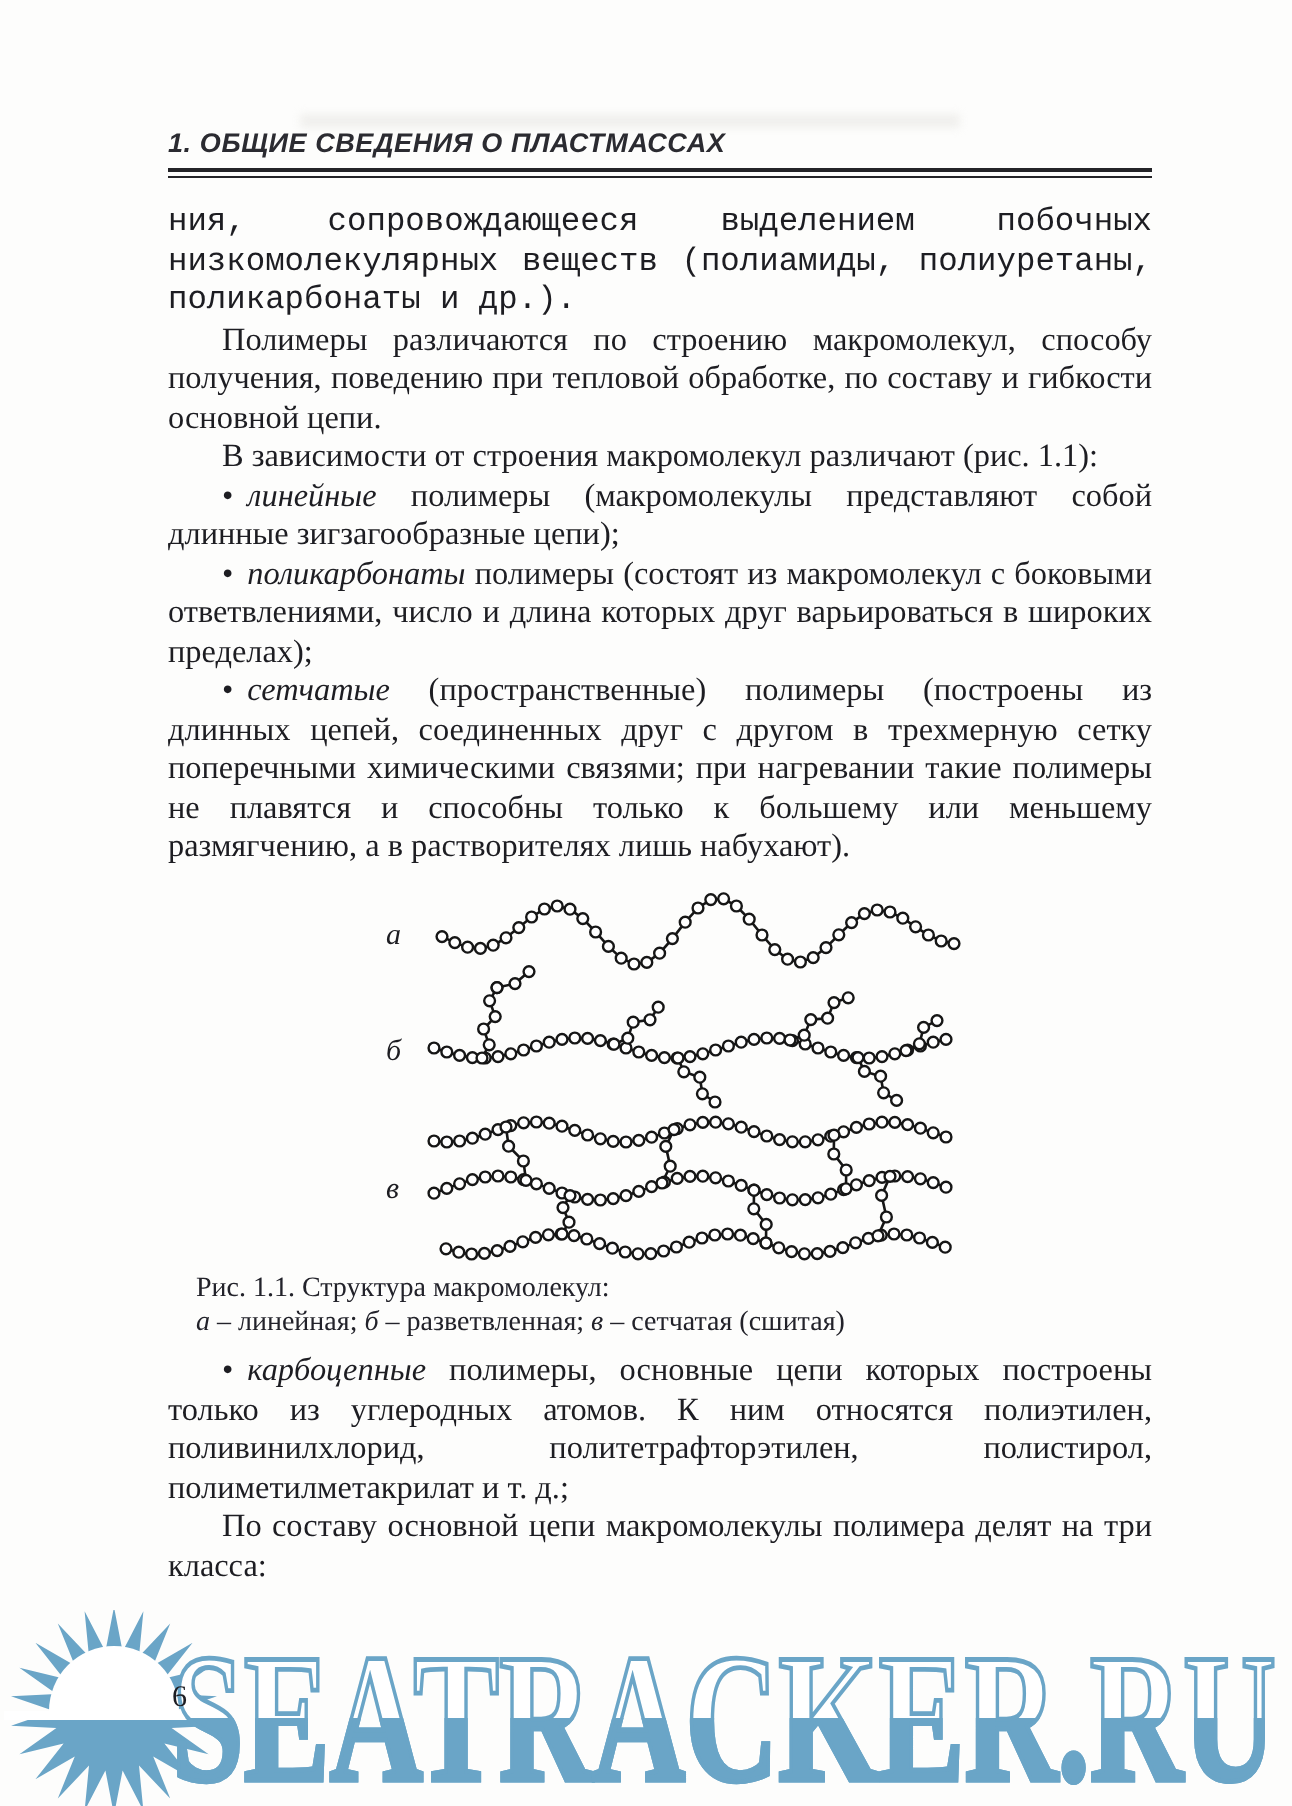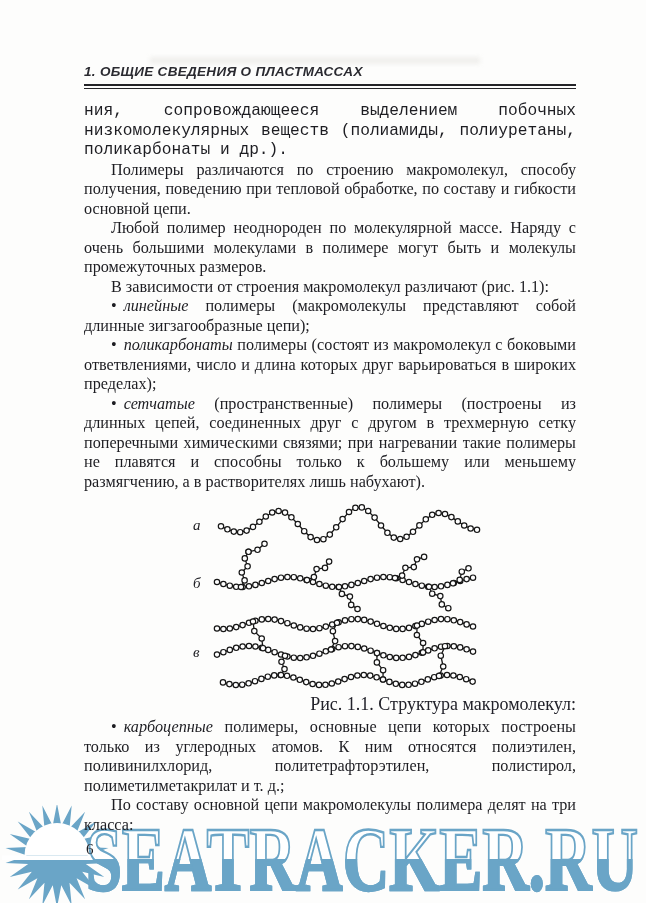--- a/index.html
+++ b/index.html
@@ -20,42 +20,41 @@
   main{
     position:absolute;left:84px;top:102px;width:492px;z-index:2;
     font-size:16.2px;line-height:19.5px;text-align:justify;
     hyphens:auto;-webkit-hyphens:auto;
   }
   main p{margin:0;text-indent:27px;}
   main p.noindent{text-indent:0;font-family:Liberation Mono, monospace;}
   .bullet{margin-right:7px;}
   figure{margin:2px 0 6px 14px;text-align:center;}
   #mol{display:inline-block;}
-  figcaption{font-size:18px;line-height:16.5px;text-align:right;text-indent:0;color:#22222a;}
+  figcaption{font-size:14px;line-height:16.5px;text-align:left;text-indent:0;color:#22222a;}
   .flabel{font-style:italic;font-size:15px;font-family:"Liberation Serif",serif;fill:#1d1d22;}
   .pagenum{position:absolute;left:86px;top:841px;font-size:15px;z-index:3;}
   .wm{position:absolute;left:0;top:805px;width:646px;height:98px;z-index:1;}
   .wmtext{font-family:"Liberation Serif",serif;font-weight:bold;font-size:92px;}
 </style>
 </head>
 <body>
 
 <div class="page">
 
   <div class="smudge"></div>
 
   <header>
     <div class="running-head">1. ОБЩИЕ СВЕДЕНИЯ О ПЛАСТМАССАХ</div>
     <div class="rule"></div>
   </header>
 
   <main>
     <p class="noindent">ния, сопровождающееся выделением побочных низкомолекулярных веществ (полиамиды, полиуретаны, поликарбонаты и др.).</p>
     <p>Полимеры различаются по строению макромолекул, способу получения, поведению при тепловой обработке, по составу и гибкости основной цепи.</p>
-    <p>Любой полимер неоднороден по молекулярной массе. Наряду с очень большими молекулами в полимере могут быть и молекулы промежуточных размеров.</p>
     <p>В зависимости от строения макромолекул различают (рис. 1.1):</p>
 
     <p><span class="bullet">•</span><i>линейные</i><span> полимеры (макромолекулы представляют собой длинные зигзагообразные цепи);</span></p>
     <p><span class="bullet">•</span><i>поликарбонаты</i><span> полимеры (состоят из макромолекул с боковыми ответвлениями, число и длина которых друг варьироваться в широких пределах);</span></p>
     <p><span class="bullet">•</span><i>сетчатые</i><span> (пространственные) полимеры (построены из длинных цепей, соединенных друг с другом в трехмерную сетку поперечными химическими связями; при нагревании такие полимеры не плавятся и способны только к большему или меньшему размягчению, а в растворителях лишь набухают).</span></p>
 
     <figure>
       <svg id="mol" width="300" height="196" viewBox="0 0 300 196">
         <text class="flabel" x="6" y="36">а</text>
         <text class="flabel" x="6" y="94">б</text>
@@ -338,20 +337,21 @@
             <circle cx="196.0" cy="185.5" r="2.7" fill="#ffffff" stroke="#161616" stroke-width="1.2"></circle>
             <path d="M258.0 152.2 L253.8 161.7 L256.2 172.5 L252.0 181.9" fill="none" stroke="#161616" stroke-width="1.3"></path>
             <circle cx="258.0" cy="152.2" r="2.7" fill="#ffffff" stroke="#161616" stroke-width="1.2"></circle>
             <circle cx="253.8" cy="161.7" r="2.7" fill="#ffffff" stroke="#161616" stroke-width="1.2"></circle>
             <circle cx="256.2" cy="172.5" r="2.7" fill="#ffffff" stroke="#161616" stroke-width="1.2"></circle>
             <circle cx="252.0" cy="181.9" r="2.7" fill="#ffffff" stroke="#161616" stroke-width="1.2"></circle>
           </g>
       </svg>
       <figcaption>
         <div>Рис. 1.1. Структура макромолекул:</div>
+        <div><i>а</i><span> – линейная; </span><i>б</i><span> – разветвленная; </span><i>в</i><span> – сетчатая (сшитая)</span></div>
       </figcaption>
     </figure>
 
     <p><span class="bullet">•</span><i>карбоцепные</i><span> полимеры, основные цепи которых построены только из углеродных атомов. К ним относятся полиэтилен, поливинилхлорид, политетрафторэтилен, полистирол, полиметилметакрилат и т. д.;</span></p>
     <p>По составу основной цепи макромолекулы полимера делят на три класса:</p>
   </main>
 
   <div class="pagenum">6</div>
 
   <svg class="wm" viewBox="0 0 646 98">

